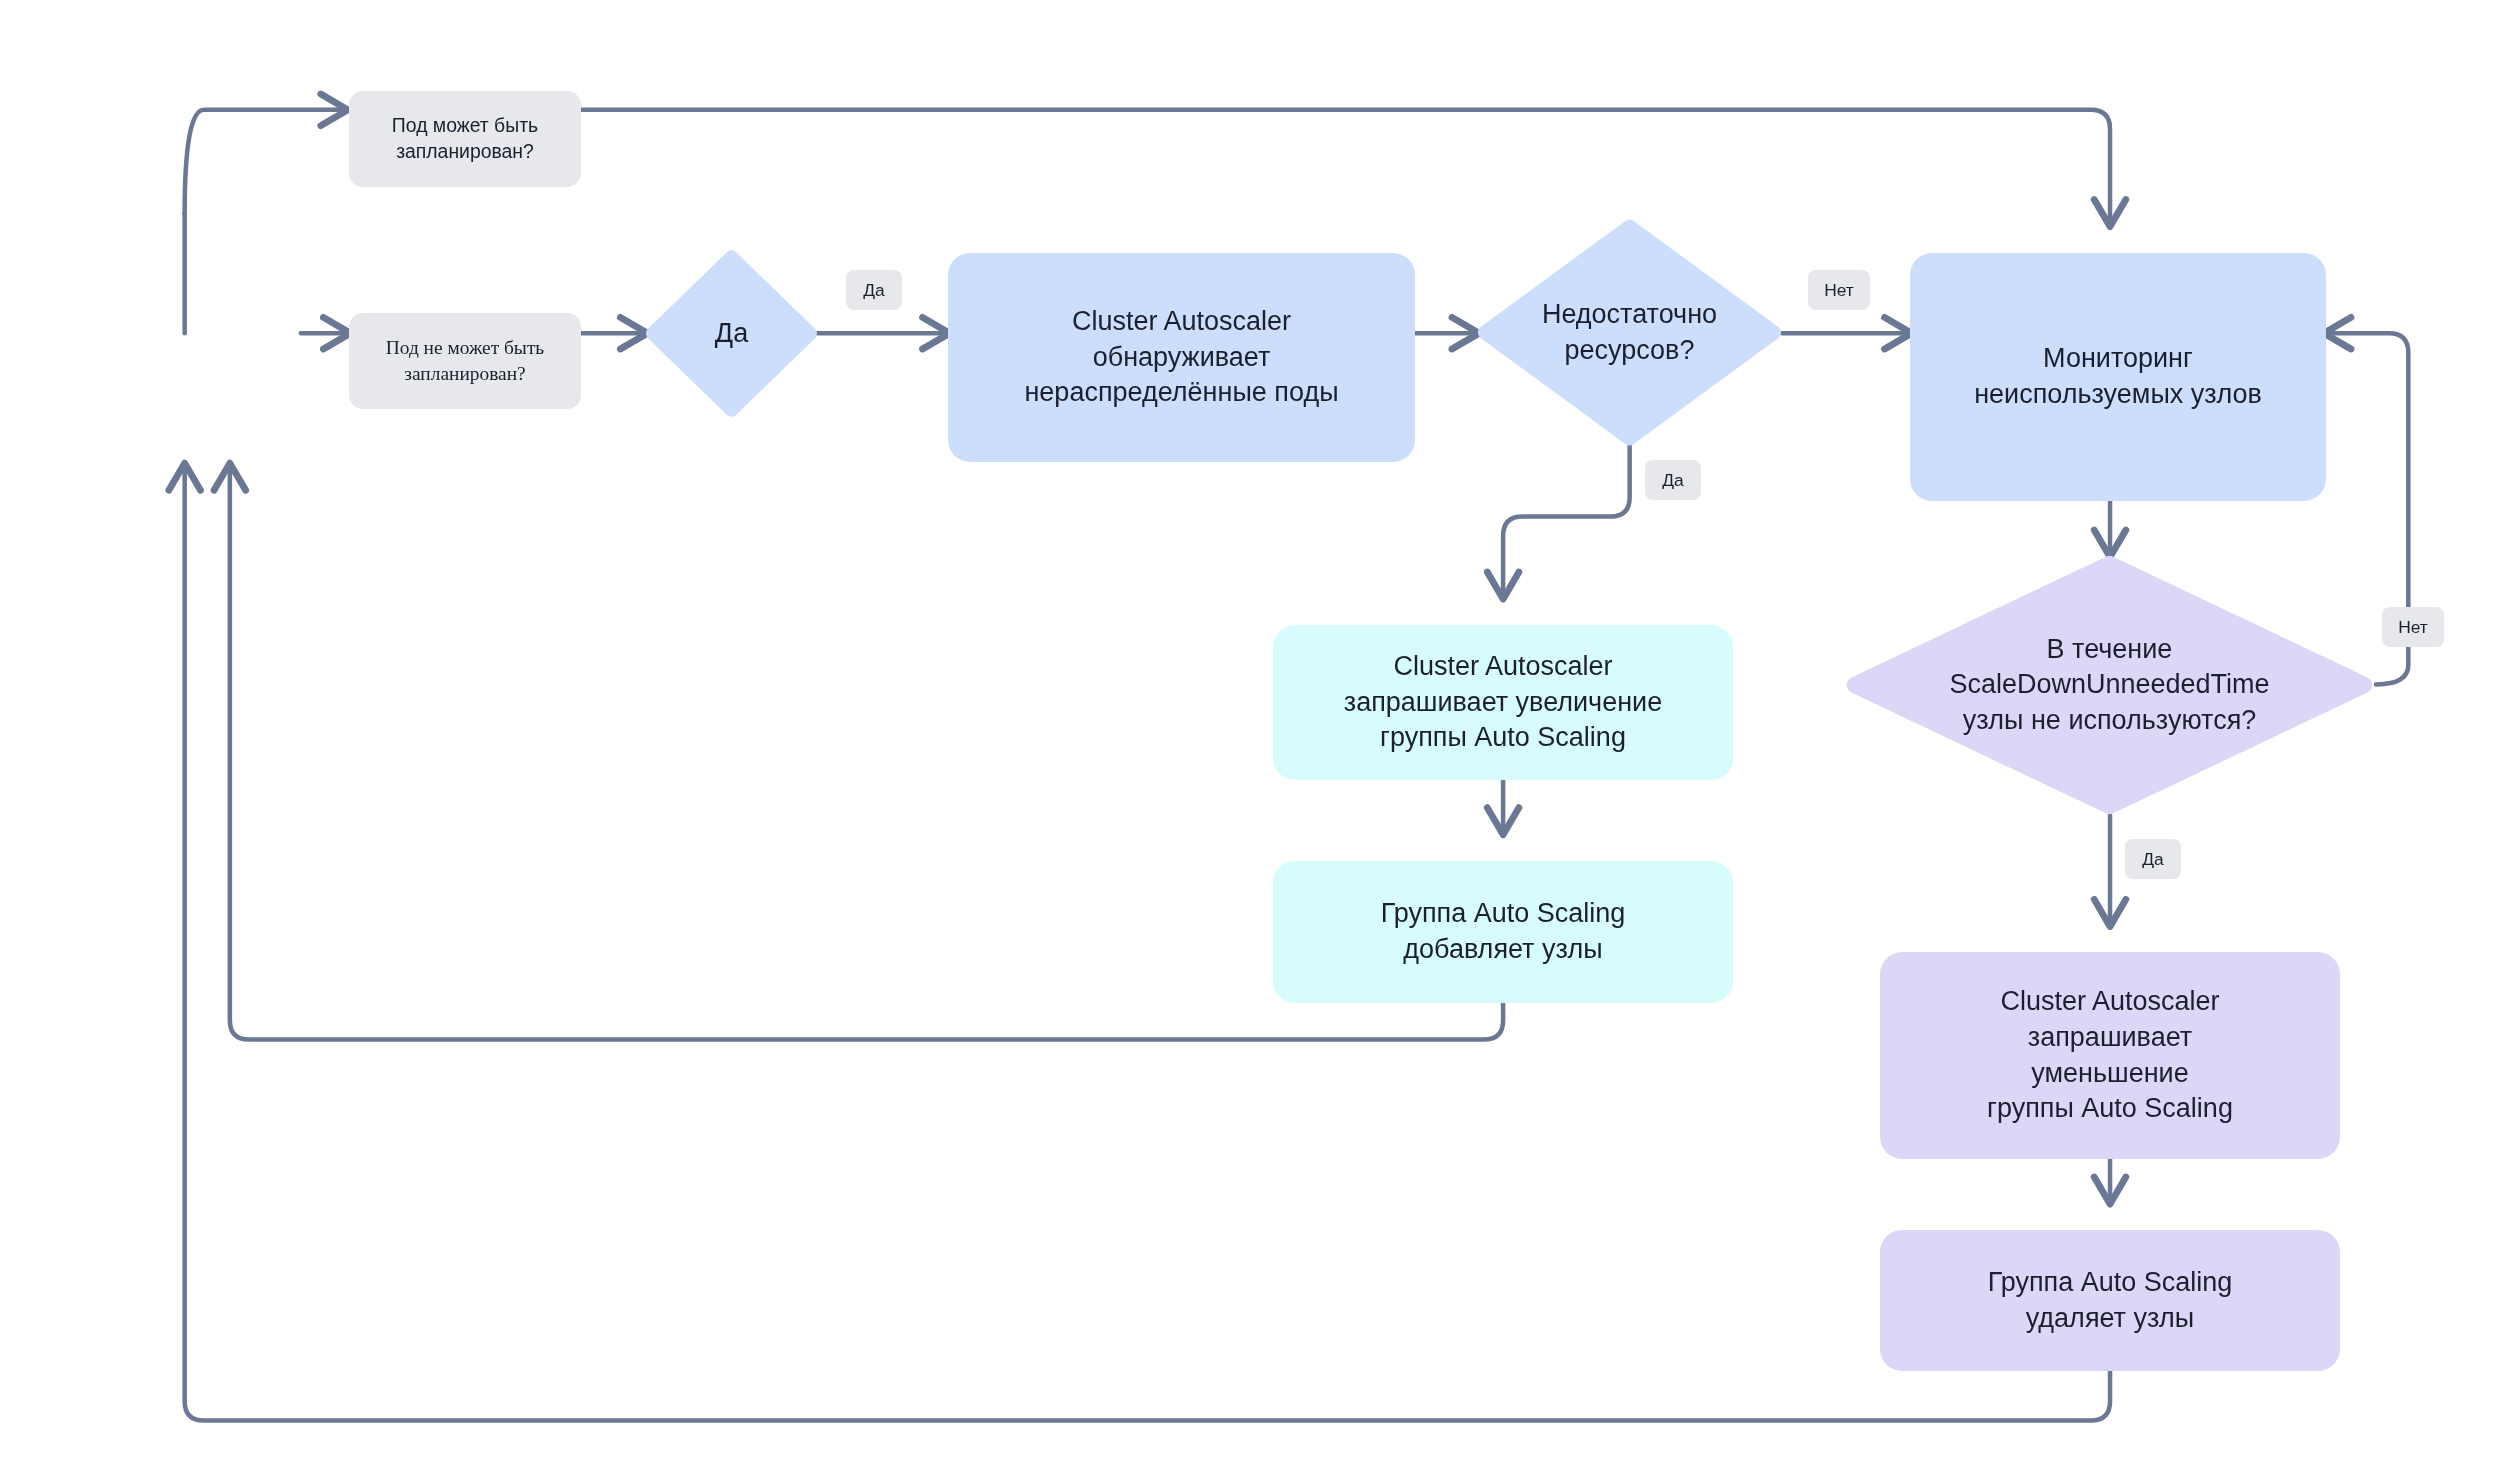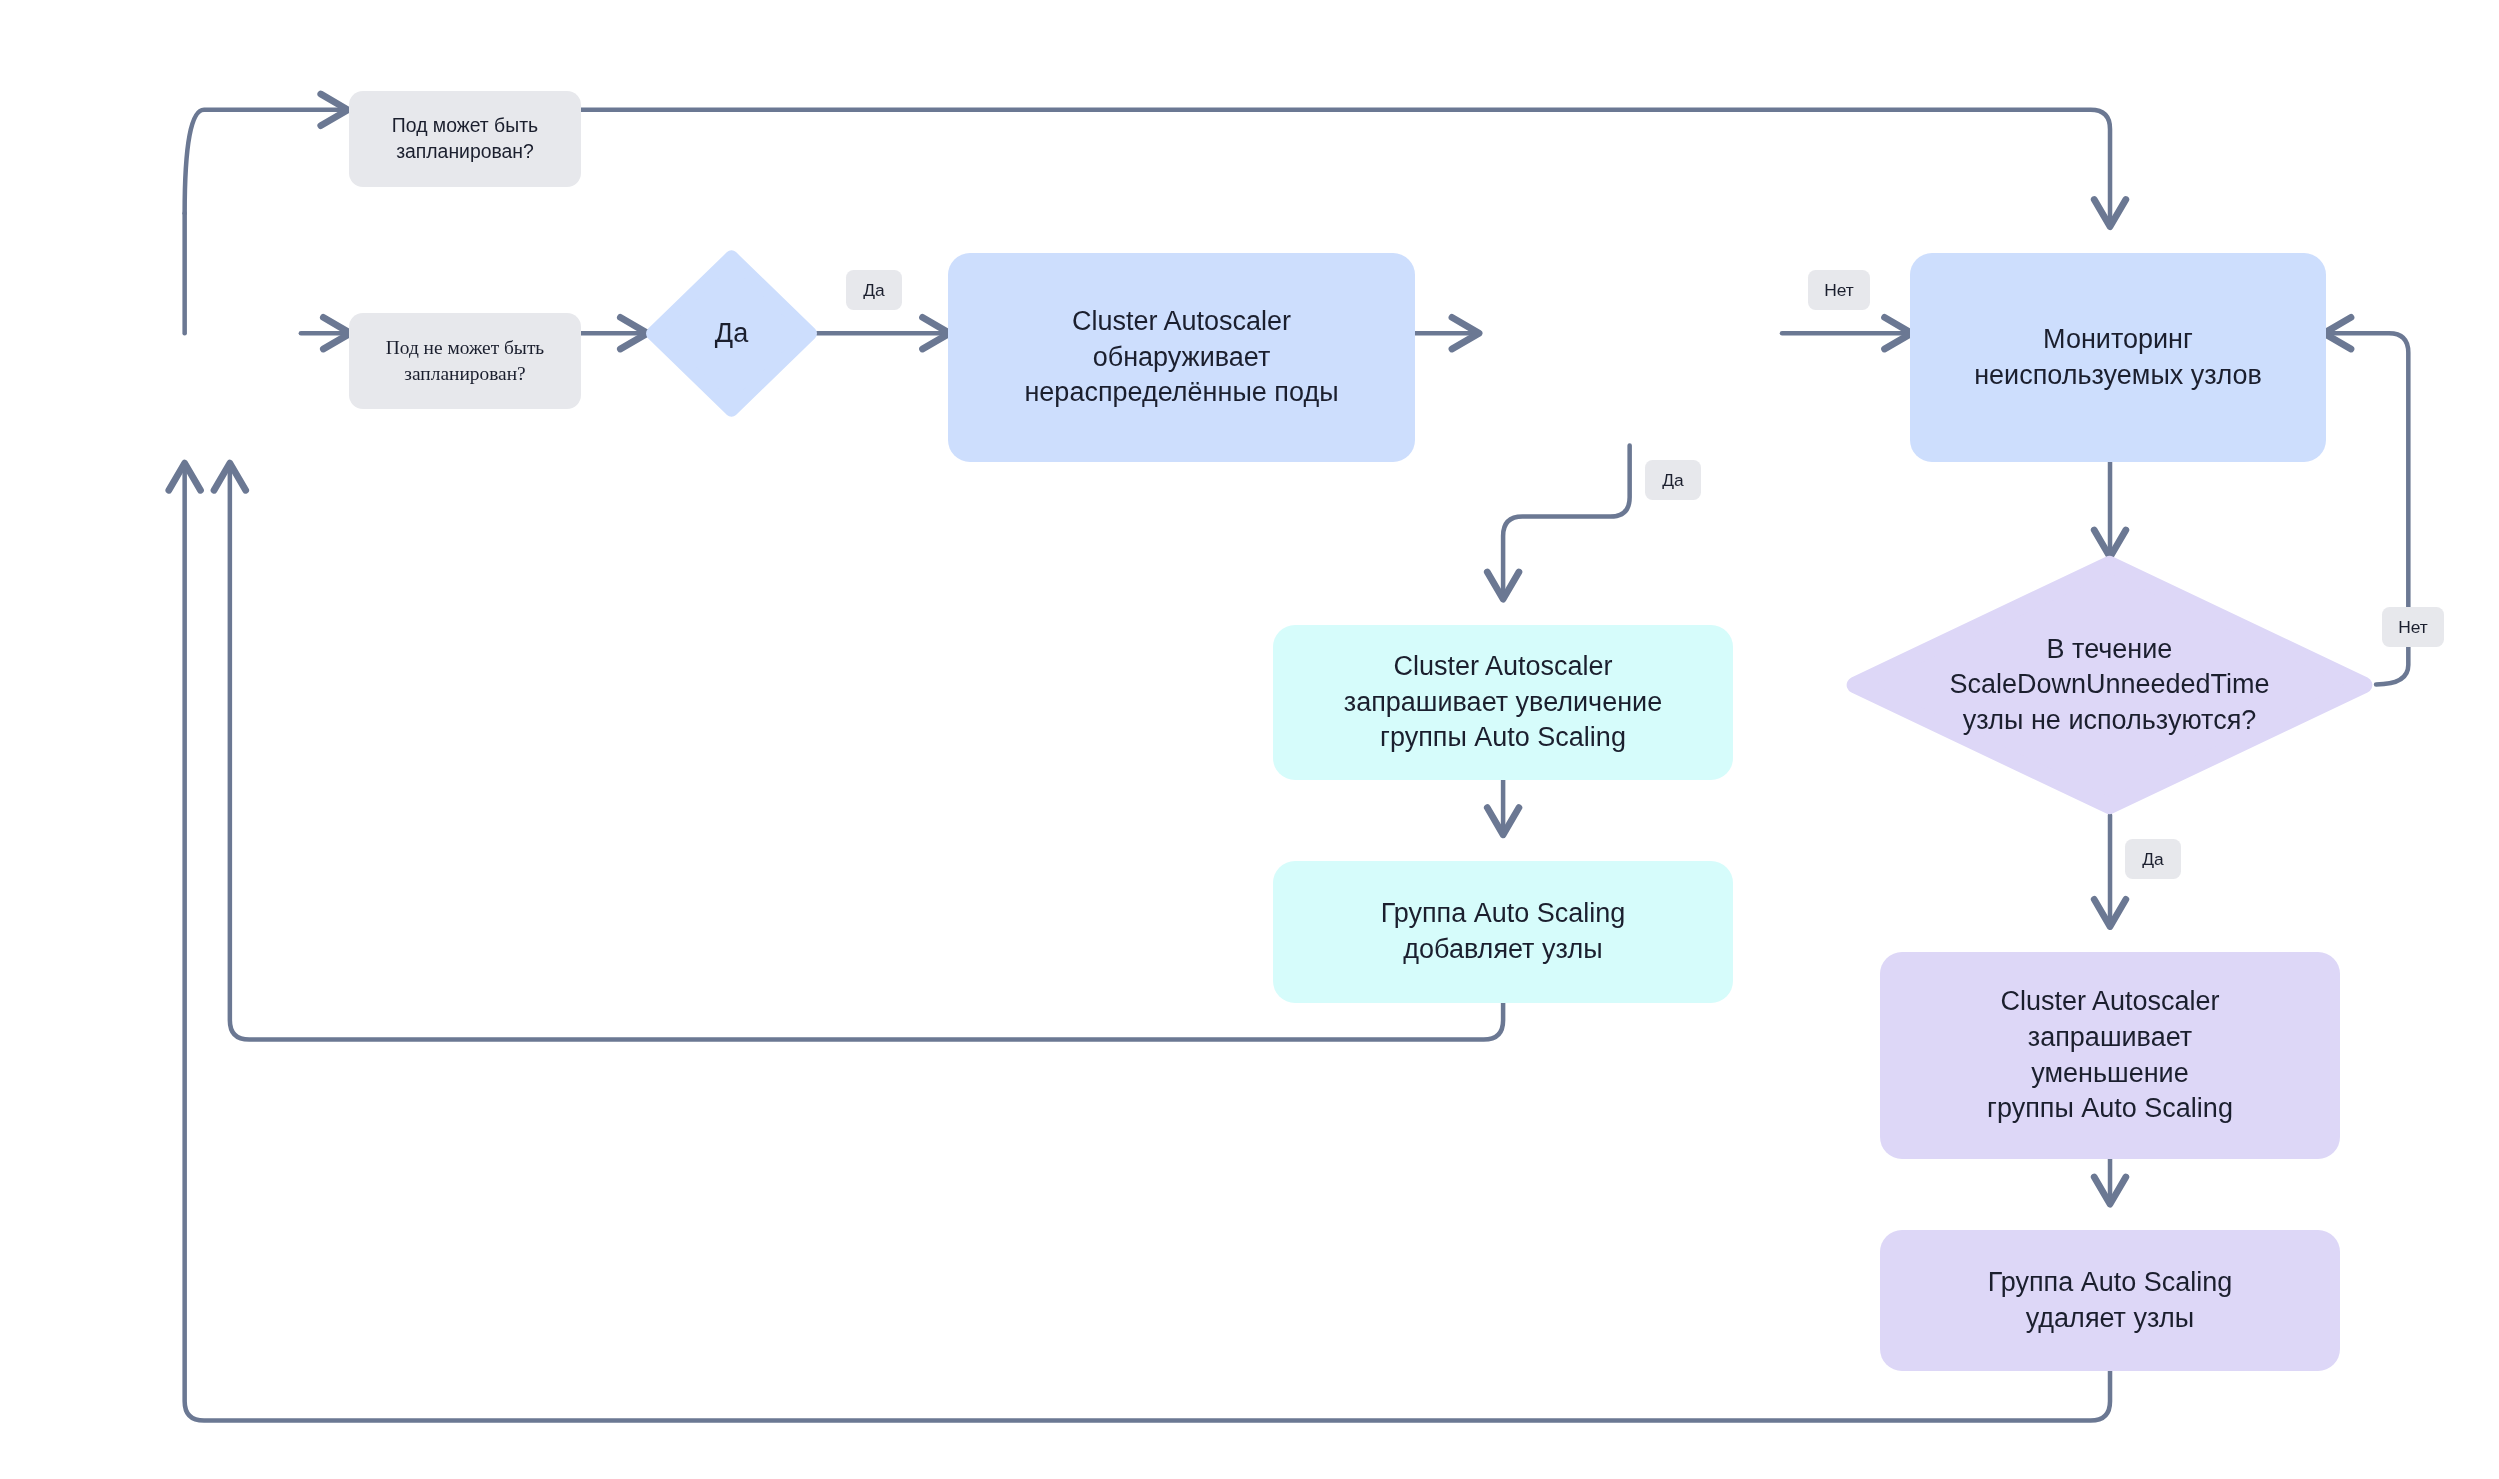--- a/index.html
+++ b/index.html
@@ -100,22 +100,29 @@
     </svg>
     <div class="dlabel fs-mid">Да</div>
   </div>
 
   <div class="node rect fill-blue fs-mid" style="left:948px;top:225px;width:467px;height:209px;">
     <span class="n-text">Cluster Autoscaler
 обнаруживает
 нераспределённые поды</span>
   </div>
 
+  <div class="diamond" style="left:1477px;top:219px;width:305px;height:227px;">
+    <svg class="dshape" viewBox="0 0 472 352">
+      <path d="M236 12 L460 176 L236 340 L12 176 Z" fill="#cddefd" stroke="#cddefd" stroke-width="22" stroke-linejoin="round"></path>
+    </svg>
+    <div class="dlabel fs-mid">Недостаточно
+ресурсов?</div>
+  </div>
 
-  <div class="node rect fill-blue fs-mid" style="left:1910px;top:225px;width:416px;height:209px;">
+  <div class="node rect fill-blue fs-mid" style="left:1910px;top:225px;width:416px;height:248px;">
     <span class="n-text">Мониторинг
 неиспользуемых узлов</span>
   </div>
 
   <div class="node rect fill-cyan fs-mid" style="left:1273px;top:597px;width:460px;height:155px;">
     <span class="n-text">Cluster Autoscaler
 запрашивает увеличение
 группы Auto Scaling</span>
   </div>
 

